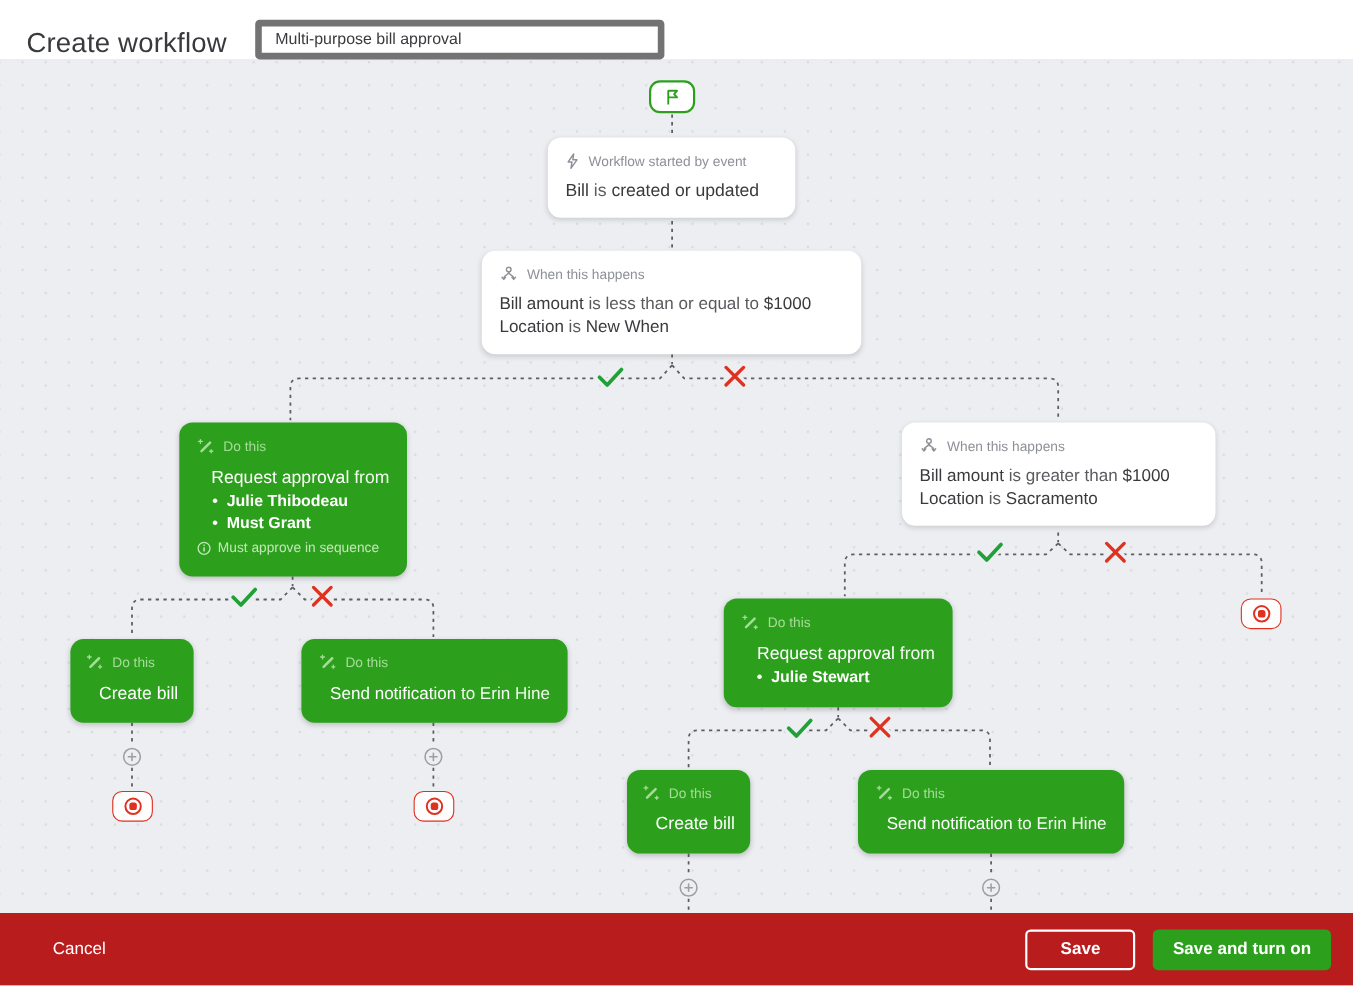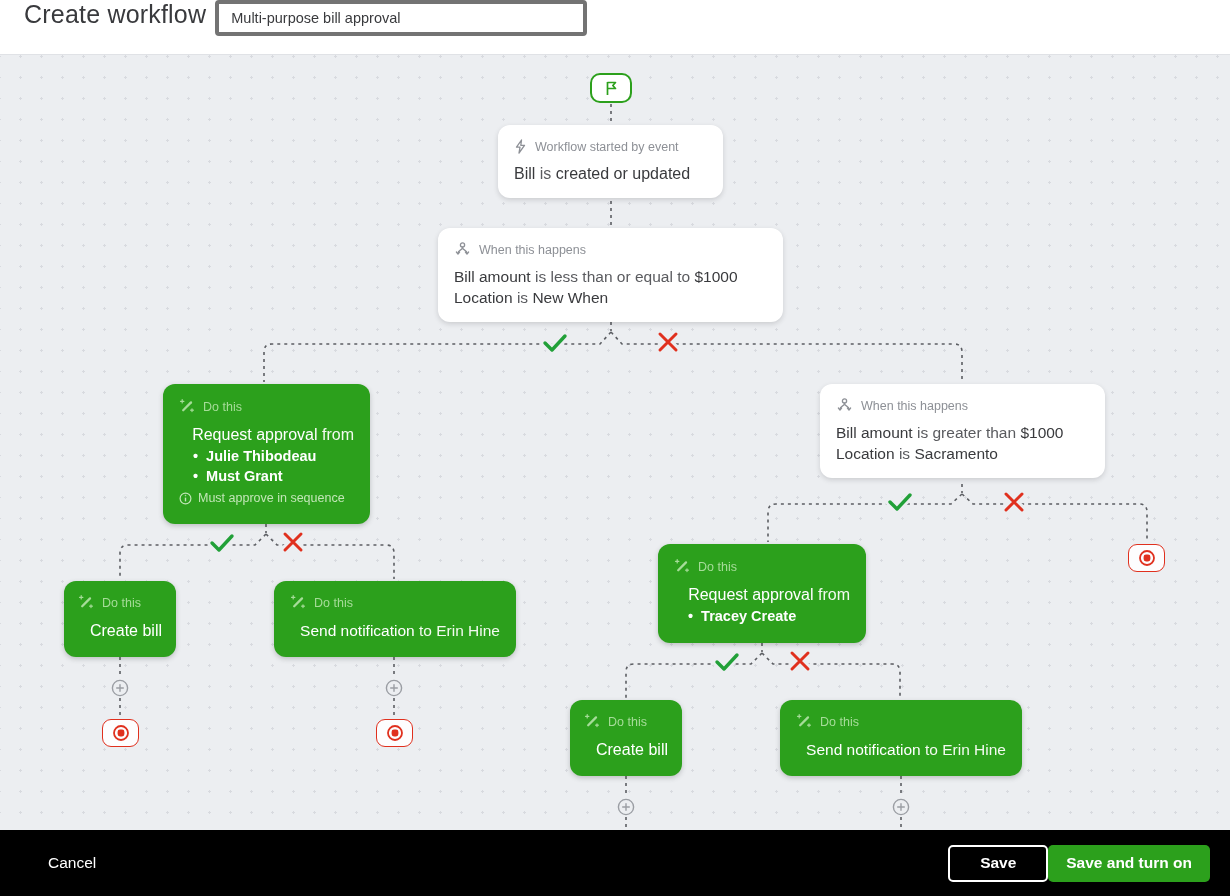--- a/index.html
+++ b/index.html
@@ -7,25 +7,25 @@
   body {
     font-family: "Liberation Sans", sans-serif;
     position: relative;
     background: #eceef1;
   }
 
   
   .header {
     position: absolute; top: 0; left: 0; right: 0; height: 55px;
     background: #ffffff; border-bottom: 1px solid #e0e2e6;
-    display: flex; align-items: flex-start; padding: 0 24px; gap: 9px; z-index: 5;
+    display: flex; align-items: flex-end; padding: 0 24px; gap: 26px; z-index: 5;
   }
   .page-title { font-size: 25px; font-weight: 500; color: #393a3d; letter-spacing: .2px; }
   .name-input {
-    width: 372px; height: 36px; border: 4px solid #737373; border-radius: 4px;
+    width: 372px; height: 36px; border: 6px solid #737373; border-radius: 4px;
     padding: 0 12px; font-size: 14.5px; color: #393a3d; background: #fff;
     font-family: "Liberation Sans", sans-serif; outline: none;
   }
 
   
   .canvas {
     position: absolute; top: 55px; left: 0; width: 1230px; height: 775px;
     background-color: #eceef1;
     background-image: radial-gradient(circle, #d8dadf 1.3px, rgba(0,0,0,0) 1.4px);
     background-size: 21px 21px; background-position: 10px 12px;
@@ -42,21 +42,21 @@
   }
 
   .card {
     position: absolute; z-index: 2; border-radius: 12px; padding: 14px 16px;
     box-shadow: 0 2px 5px rgba(57,58,61,.18);
   }
   .card.white { background: #ffffff; }
   .card.green { background: #2ca01c; box-shadow: 0 2px 5px rgba(57,58,61,.25); }
 
   .card-label {
-    display: flex; align-items: flex-end; gap: 8px;
+    display: flex; align-items: center; gap: 8px;
     font-size: 12.5px; margin-bottom: 9px; white-space: nowrap;
   }
   .card.white .card-label { color: #8d9096; }
   .card.green .card-label { color: #a6dc99; }
 
   .card-line { font-size: 15.5px; line-height: 21px; color: #5a5b5f; white-space: nowrap; }
   .card-line b { color: #393a3d; font-weight: 400; }
   .card.green .card-line { color: #f2faef; font-size: 16px; line-height: 23px; text-align: right; }
   .card.green .card-line b { color: #ffffff; }
   .trigger-card .card-line { font-size: 16px; }
@@ -75,28 +75,28 @@
     background: #fdfdfe; display: flex; align-items: center; justify-content: center;
   }
   .plus-node {
     width: 18px; height: 18px; border-radius: 50%;
     display: flex; align-items: center; justify-content: center;
   }
 
   
   .footer {
     position: absolute; left: 0; right: 0; bottom: 0; height: 66px;
-    background: #000000; display: flex; align-items: center;
+    background: #b91c1c; display: flex; align-items: center;
     padding: 0 20px 0 48px; z-index: 5;
   }
   .cancel-btn {
     background: none; border: none; color: #ffffff; font-size: 15.5px;
     font-family: "Liberation Sans", sans-serif; cursor: pointer; padding: 0;
   }
-  .footer-right { margin-left: auto; display: flex; }
+  .footer-right { margin-left: auto; display: flex; gap: 16px; }
   .save-btn {
     min-width: 100px; height: 37px; background: transparent; color: #fff;
     border: 2px solid #ffffff; border-radius: 5px; font-size: 15.5px; font-weight: 700;
     font-family: "Liberation Sans", sans-serif; cursor: pointer; padding: 0 20px;
   }
   .save-on-btn {
     min-width: 156px; height: 37px; background: #2ca01c; color: #fff;
     border: none; border-radius: 5px; font-size: 15.5px; font-weight: 700;
     font-family: "Liberation Sans", sans-serif; cursor: pointer; padding: 0 18px; text-align: right;
   }
@@ -276,21 +276,21 @@
       <span class="icon">
         <svg width="16" height="16" viewBox="0 0 16 16" fill="none" stroke="#a6dc99" stroke-linecap="round">
           <path d="M4.2 12.2 L12 4.4" stroke-width="2.3"></path>
           <path d="M3.2 1.6 V5 M1.5 3.3 H4.9" stroke-width="1.2"></path>
           <path d="M13 10.8 V13.6 M11.6 12.2 H14.4" stroke-width="1.2"></path>
         </svg>
       </span>
       <span>Do this</span>
     </div>
     <div class="card-line"><b>Request approval</b><span> from</span></div>
-    <div class="bullet"><span class="dot">•</span><span>Tracey Create</span></div>
+    <div class="bullet"><span class="dot">•</span><span>Julie Stewart</span></div>
   </div>
 
   <div class="card green" style="left:570px; top:645px; width:112px; height:76px; padding:13px 14px;">
     <div class="card-label">
       <span class="icon">
         <svg width="16" height="16" viewBox="0 0 16 16" fill="none" stroke="#a6dc99" stroke-linecap="round">
           <path d="M4.2 12.2 L12 4.4" stroke-width="2.3"></path>
           <path d="M3.2 1.6 V5 M1.5 3.3 H4.9" stroke-width="1.2"></path>
           <path d="M13 10.8 V13.6 M11.6 12.2 H14.4" stroke-width="1.2"></path>
         </svg>

